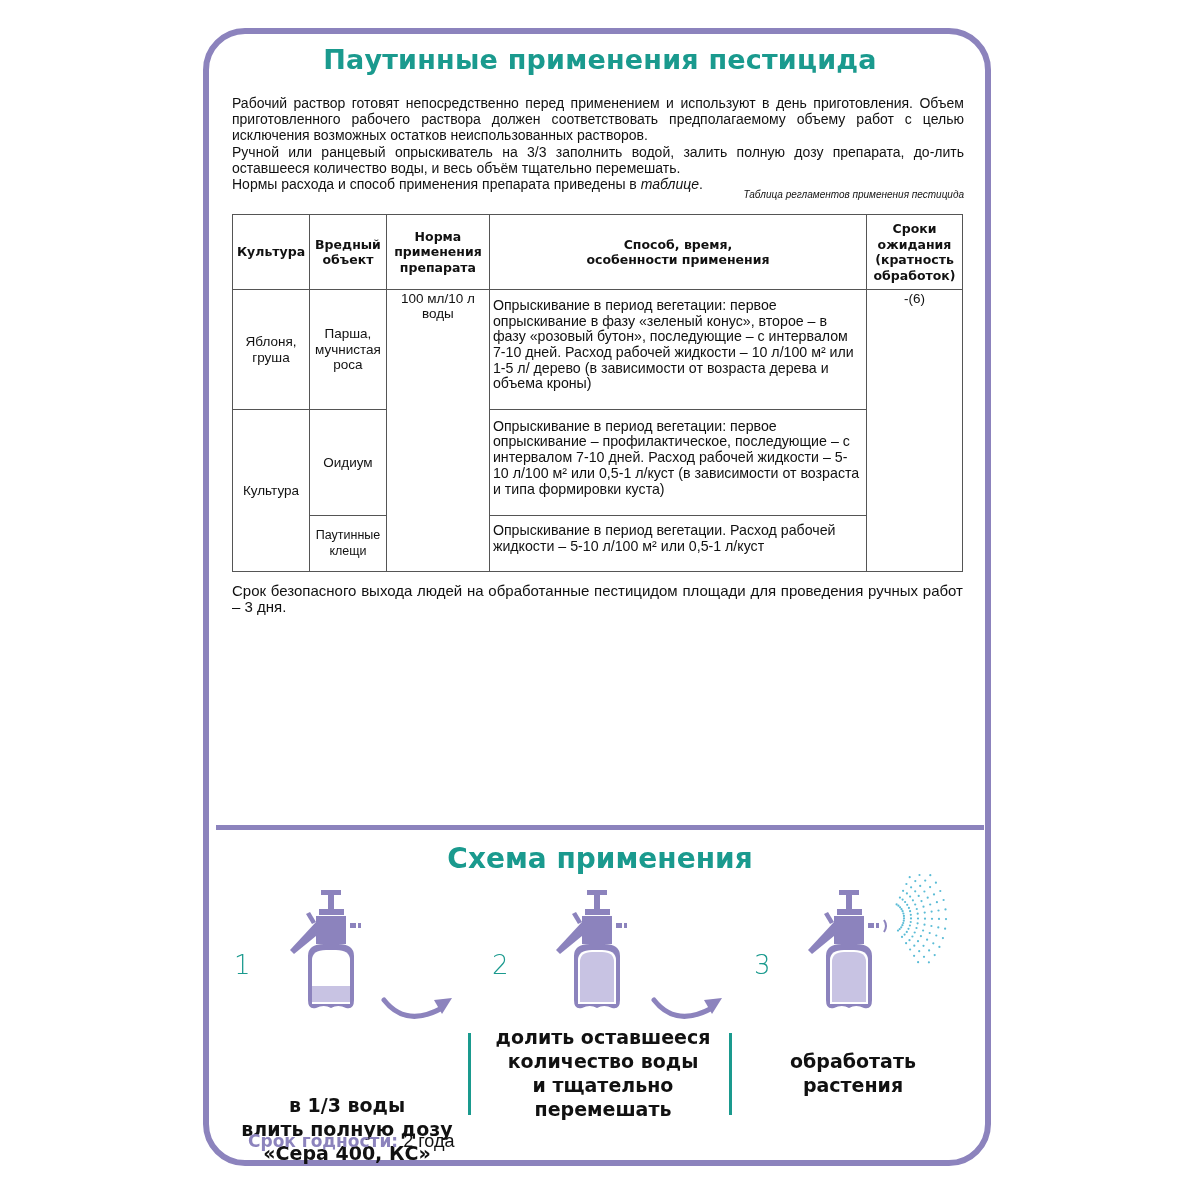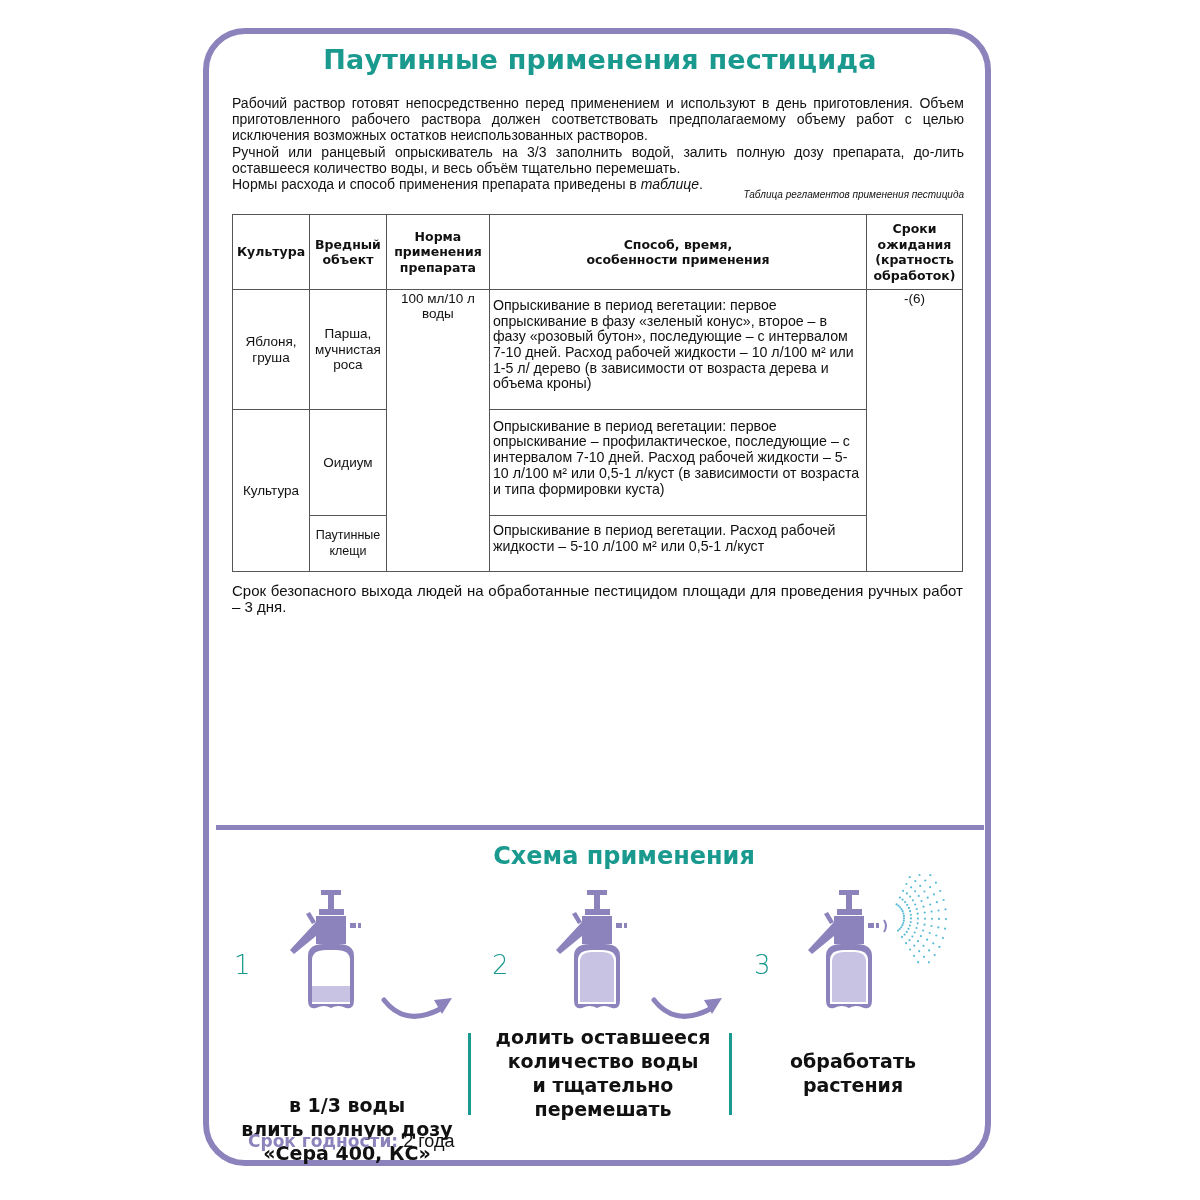--- a/index.html
+++ b/index.html
@@ -9,21 +9,21 @@
   .intro { position:absolute; left:232px; top:95px; width:732px; font-family:"Liberation Sans", sans-serif; font-size:14px; line-height:16.2px; }
   .intro p { margin:0; text-align:justify; text-align-last:left; }
   .caption { position:absolute; right:236px; top:189px; font-family:"Liberation Sans", sans-serif; font-style:italic; font-size:10px;text-align:center; }
   table.reg { position:absolute; left:232px; top:214px; width:731px; border-collapse:collapse; font-family:"Liberation Sans", sans-serif; font-size:14.2px; }
   table.reg td, table.reg th { border:1px solid #555; padding:1px 3px; vertical-align:middle; }
   table.reg th { font-family:"DejaVu Sans", sans-serif; font-weight:bold; font-size:12.5px; line-height:15.5px; text-align:center; height:72px; }
   table.reg td.c { text-align:center; font-size:13.5px; line-height:15.5px; }
   table.reg td.t { text-align:left; line-height:15.7px; padding:3px 3px 12px 3px; }
   .safety { position:absolute; left:232px; top:583px; width:731px; font-family:"Liberation Sans", sans-serif; font-size:15px; line-height:16px; text-align:justify; }
   .divider { position:absolute; left:216px; top:825px; width:768px; height:5px; background:#8c83bd; }
-  .title2 { position:absolute; left:203px; width:794px; top:842px; text-align:center; color:#1a9a8e; font-weight:bold; font-size:24px; font-family:"DejaVu Sans", sans-serif;padding-left:24px; }
+  .title2 { position:absolute; left:203px; width:794px; top:842px; text-align:center; color:#1a9a8e; font-weight:bold; font-size:28px; font-family:"DejaVu Sans", sans-serif; }
   .step-num { position:absolute; font-family:"DejaVu Sans", sans-serif; font-size:26px; color:#1a9a8e; font-weight:200; }
   .sprayer { position:absolute; }
   .arrow { position:absolute; }
   .spray { position:absolute; }
   .step-text { position:absolute; text-align:center; font-family:"DejaVu Sans", sans-serif; font-weight:bold; font-size:19px; line-height:24px; color:#111; }
   .vbar { position:absolute; width:3px; height:82px; background:#1a9a8e; }
   .shelf { position:absolute; left:248px; top:1131px; font-family:"Liberation Sans", sans-serif; font-size:18px; }
   .shelf .lbl { color:#8c83bd; font-family:"DejaVu Sans", sans-serif; font-weight:bold; font-size:17px; }
 </style>
 </head>

